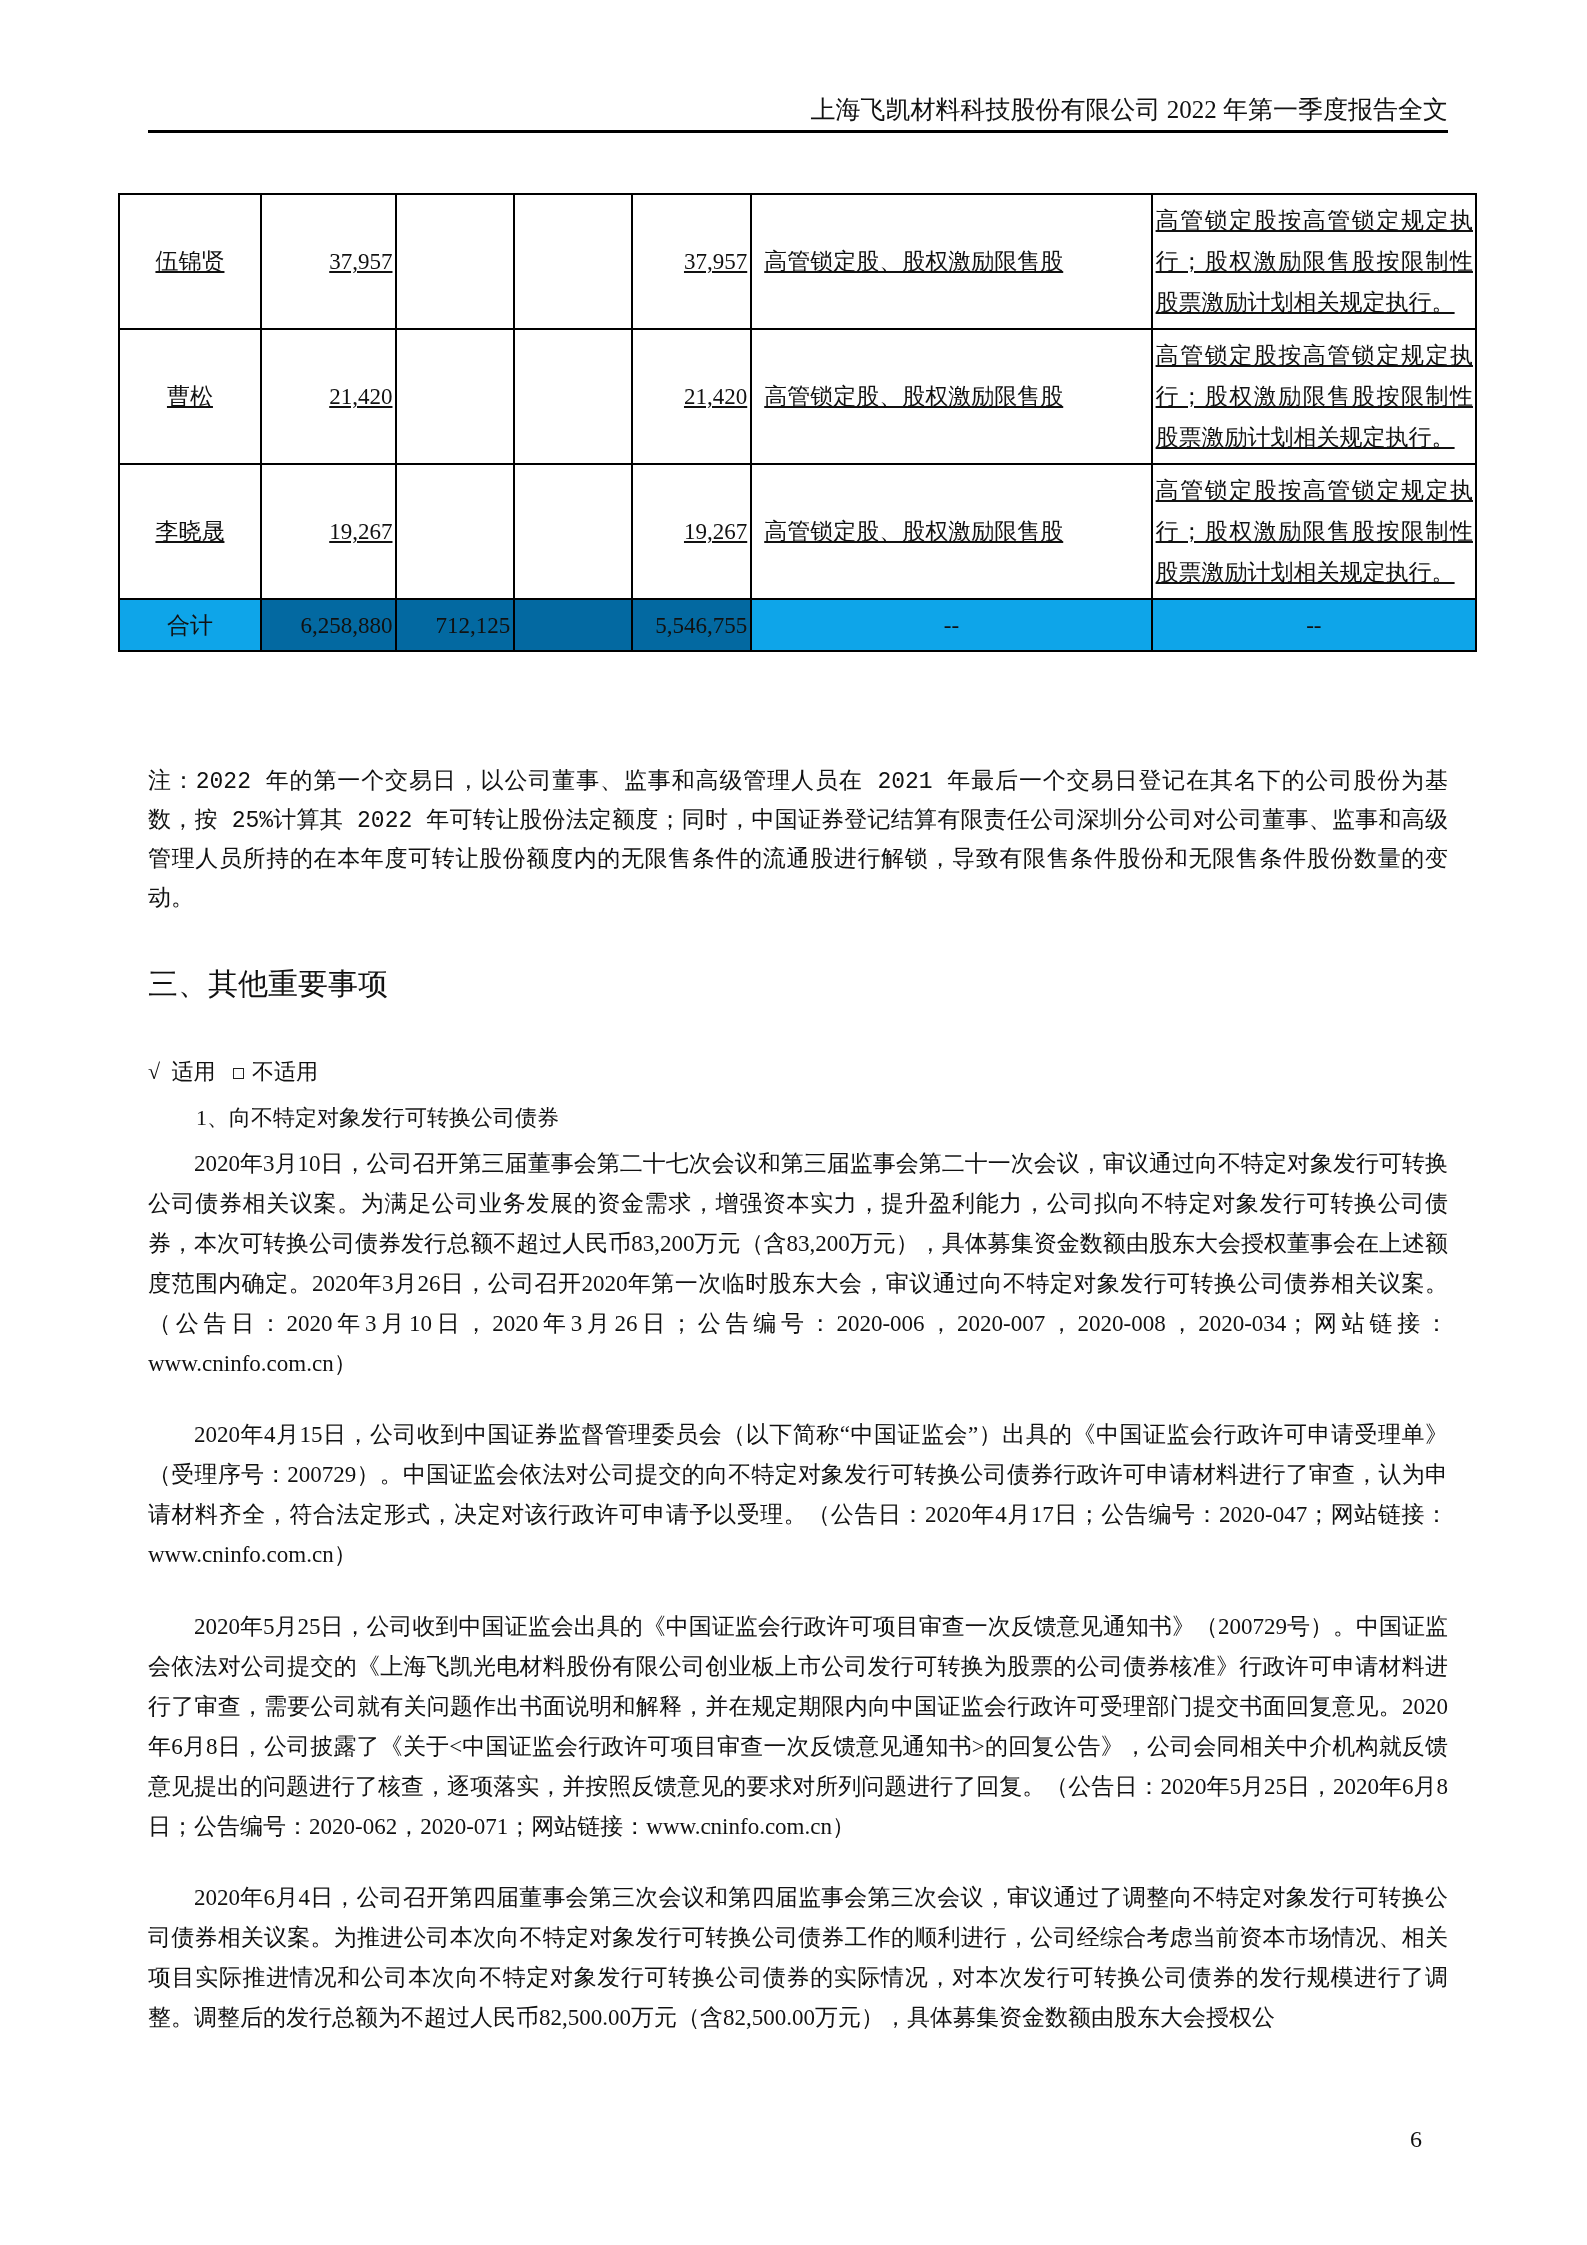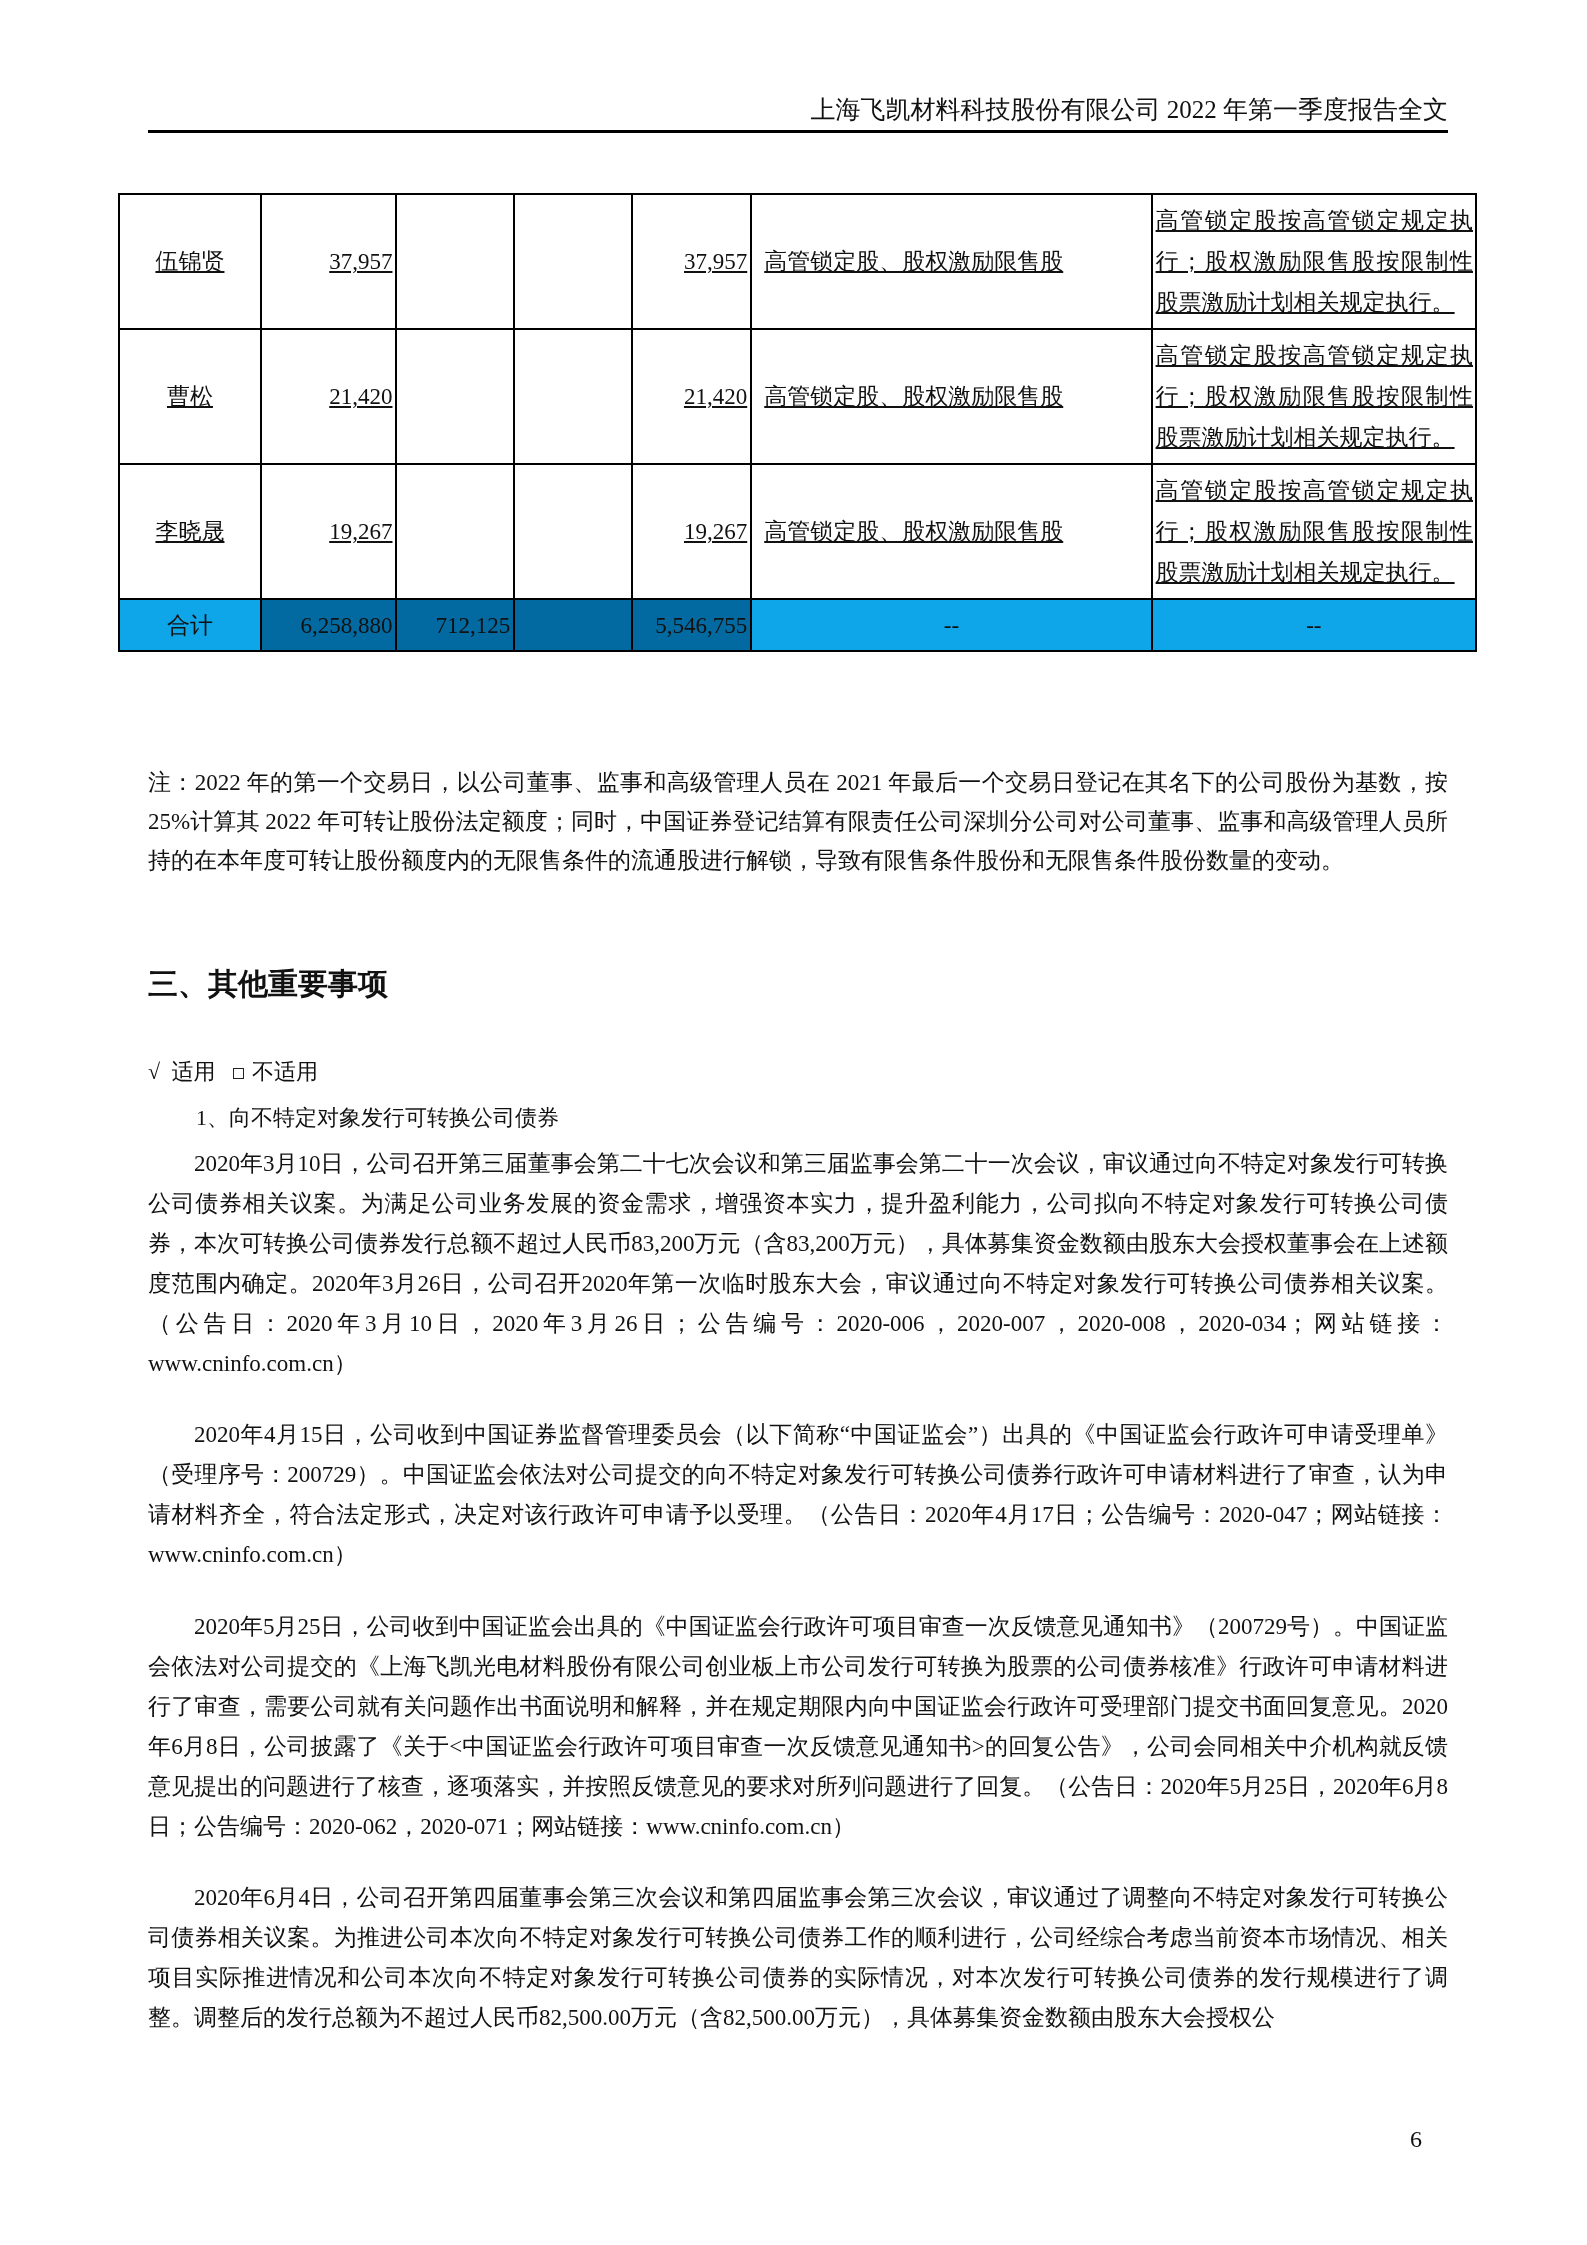--- a/index.html
+++ b/index.html
@@ -29,26 +29,26 @@
   table.shares td.num { text-align: right; padding-right: 3px; }
   table.shares td.reason { text-align: left; padding-left: 12px; white-space: nowrap; }
   table.shares td.rule { text-align: justify; padding-left: 3px; padding-right: 2px; }
   table.shares tr.r3 td { height: 133px; text-decoration: underline; }
   table.shares tr.r2 td { height: 92px; }
   table.shares tr.total td { height: 50px; background: #0ea5e9; }
   table.shares tr.total td.num { background: #0369a1; }
   table.shares tr.total td.dash { text-align: center; }
   .note {
     position: absolute; left: 148px; top: 763px; width: 1300px;
-    font-size: 23px; line-height: 39px; text-align: justify;
+    font-size: 23px; line-height: 39px; text-align: justify; font-family: Liberation Mono, monospace;
   }
   .section-title {
     position: absolute; left: 148px; top: 962px;
     font-family: "DejaVu Sans", "Liberation Sans", sans-serif;
-    font-weight: bold; font-size: 30px; line-height: 44px;
+    font-weight: normal; font-size: 30px; line-height: 44px;
   }
   .applicable {
     position: absolute; left: 148px; top: 1054px;
     font-size: 22px; line-height: 36px;
   }
   .applicable .box {
     display: inline-block; width: 9px; height: 9px; border: 1.5px solid #222;
     margin: 0 8px 0 12px; vertical-align: middle;
   }
   .subhead {

